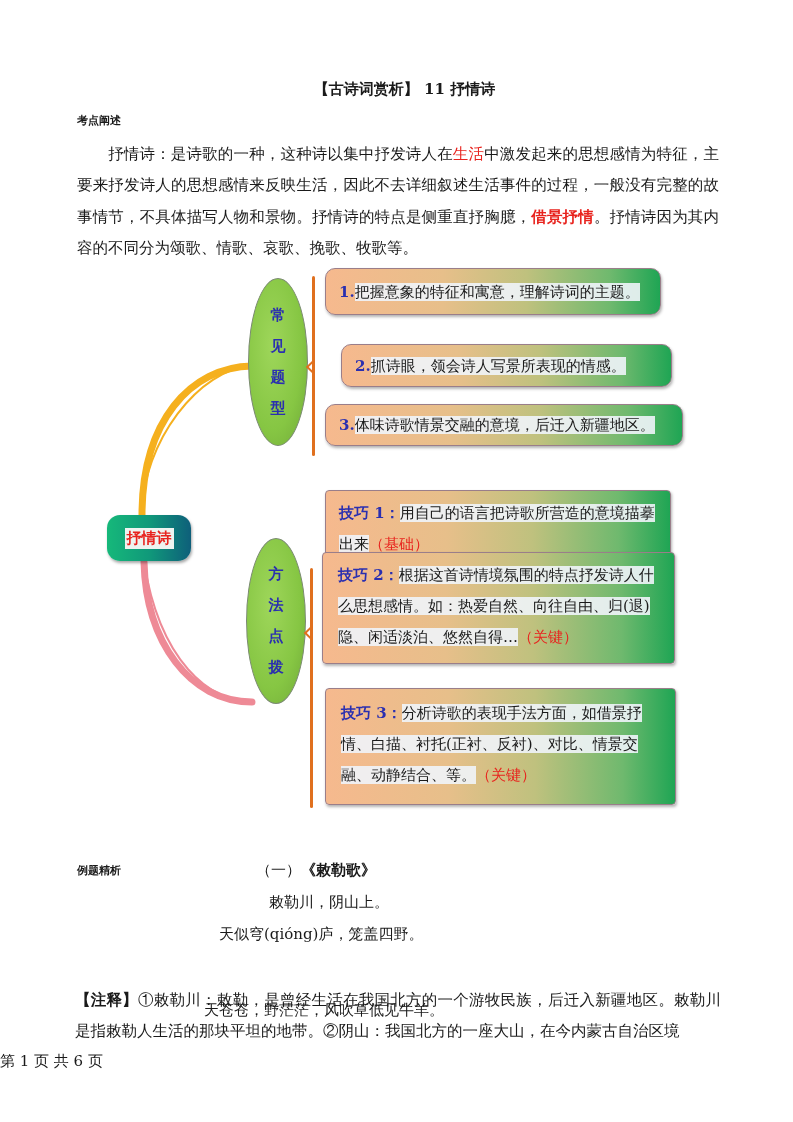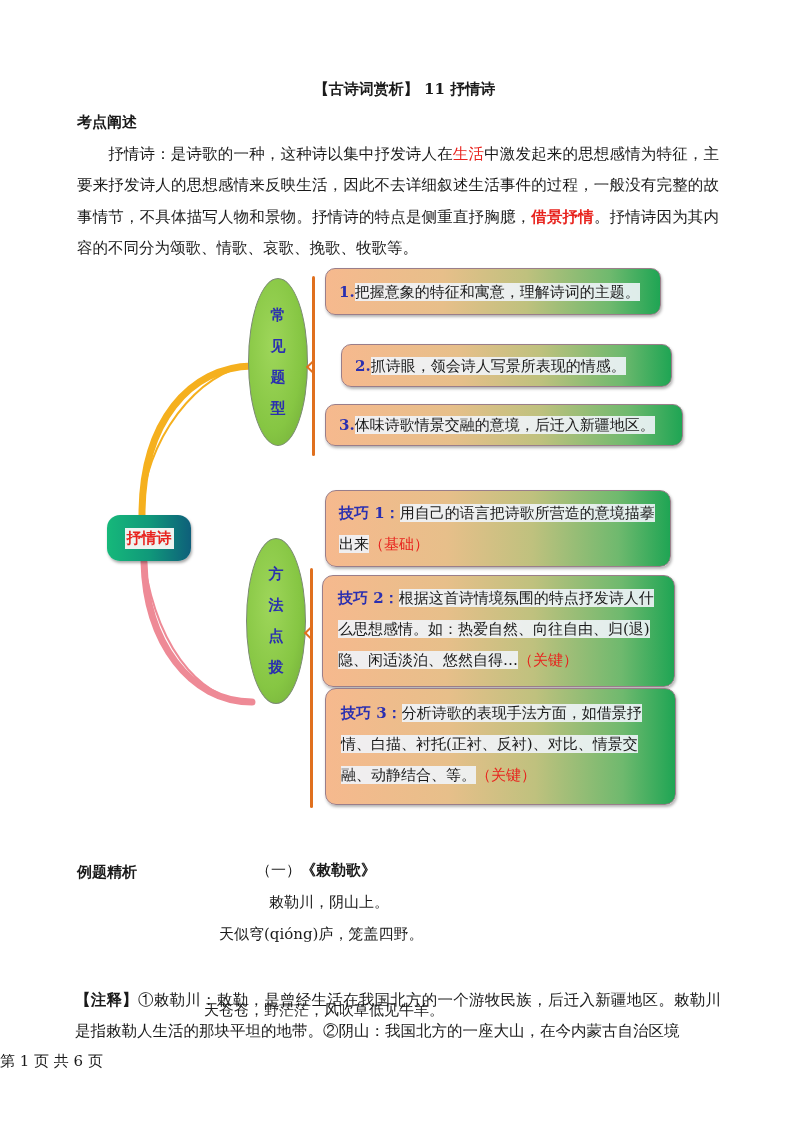--- a/index.html
+++ b/index.html
@@ -1,20 +1,20 @@
 <!DOCTYPE html>
 <html><head>
 <meta charset="utf-8">
 <style>
   html, body { margin: 0; padding: 0; background: #ffffff; }
   body { width: 793px; height: 1122px; position: relative; overflow: hidden;
          font-family: "DejaVu Serif", "Liberation Serif", serif; color: #1a1a1a; }
   .abs { position: absolute; }
   .title { top: 80px; left: 8px; width: 793px; text-align: center; font-size: 15px; font-weight: bold; }
-  .h-section { left: 77px; font-size: 15px; font-weight: bold; }
+  .h-section { left: 77px; font-size: 11px; font-weight: bold; }
   .para { left: 77px; width: 642px; font-size: 15.5px; line-height: 31px; text-align: justify; }
   .para .indent { display: inline-block; width: 31px; }
   .red { color: #e8231e; }
   .redb { color: #e8231e; font-weight: bold; }
 
   
   .mm { top: 262px; left: 100px; width: 600px; height: 560px; }
   .root { left: 7px; top: 253px; width: 84px; height: 46px; border-radius: 13px;
           background: linear-gradient(90deg, #16b87a 0%, #10997a 50%, #0e5f7a 100%);
           box-shadow: 1px 2px 3px rgba(0,0,0,0.35); display: flex; align-items: center; justify-content: center; }
@@ -24,29 +24,29 @@
   .ellipse span { color: #2a2fb0; font-weight: bold; font-size: 15px; line-height: 31px; }
   .e1 { left: 148px; top: 16px; height: 166px; }
   .e2 { left: 146px; top: 276px; height: 164px; }
   .brace { width: 3px; background: #e0701e; border-radius: 2px; }
   .b1 { left: 212px; top: 14px; height: 180px; }
   .b2 { left: 210px; top: 306px; height: 240px; }
   .brace-tip { width: 8px; height: 8px; border-left: 2px solid #e0701e; border-bottom: 2px solid #e0701e; transform: rotate(45deg); }
   .card { border-radius: 10px; border: 1.5px solid #9a7e8a;
           background: linear-gradient(90deg, #f6b98e 0%, #e7bf8a 35%, #bfc17e 60%, #6fb96e 85%, #1fa554 100%);
           box-shadow: 1px 2px 3px rgba(0,0,0,0.3); box-sizing: border-box; }
-  .card.big { border-radius: 11px; }
+  .card.big { border-radius: 4px; }
   .card .txt { font-size: 15px; line-height: 31px; }
   .hl { background: rgba(240,244,250,0.9); }
   .num { color: #2a2fb0; font-weight: bold; }
   .c1 { left: 225px; top: 6px; width: 336px; height: 47px; padding: 8px 0 0 13px; }
   .c2 { left: 241px; top: 82px; width: 331px; height: 43px; padding: 6px 16px 0 13px; }
   .c3 { left: 225px; top: 142px; width: 358px; height: 42px; padding: 5px 0 0 13px; }
   .c4 { left: 225px; top: 228px; width: 346px; height: 77px; padding: 7px 10px 0 13px; }
-  .c5 { left: 222px; top: 313px; width: 353px; height: 112px; padding: 7px 10px 0 15px; }
+  .c5 { left: 222px; top: 290px; width: 353px; height: 112px; padding: 7px 10px 0 15px; }
   .c6 { left: 225px; top: 426px; width: 351px; height: 117px; padding: 9px 10px 0 15px; }
 
   .poem { font-size: 15px; }
   .footer { top: 1052px; left: 0; width: 793px; text-align: left; font-size: 15px; }
 </style>
 </head>
 <body>
 
 <div class="abs title">【古诗词赏析】 11  抒情诗</div>
 

